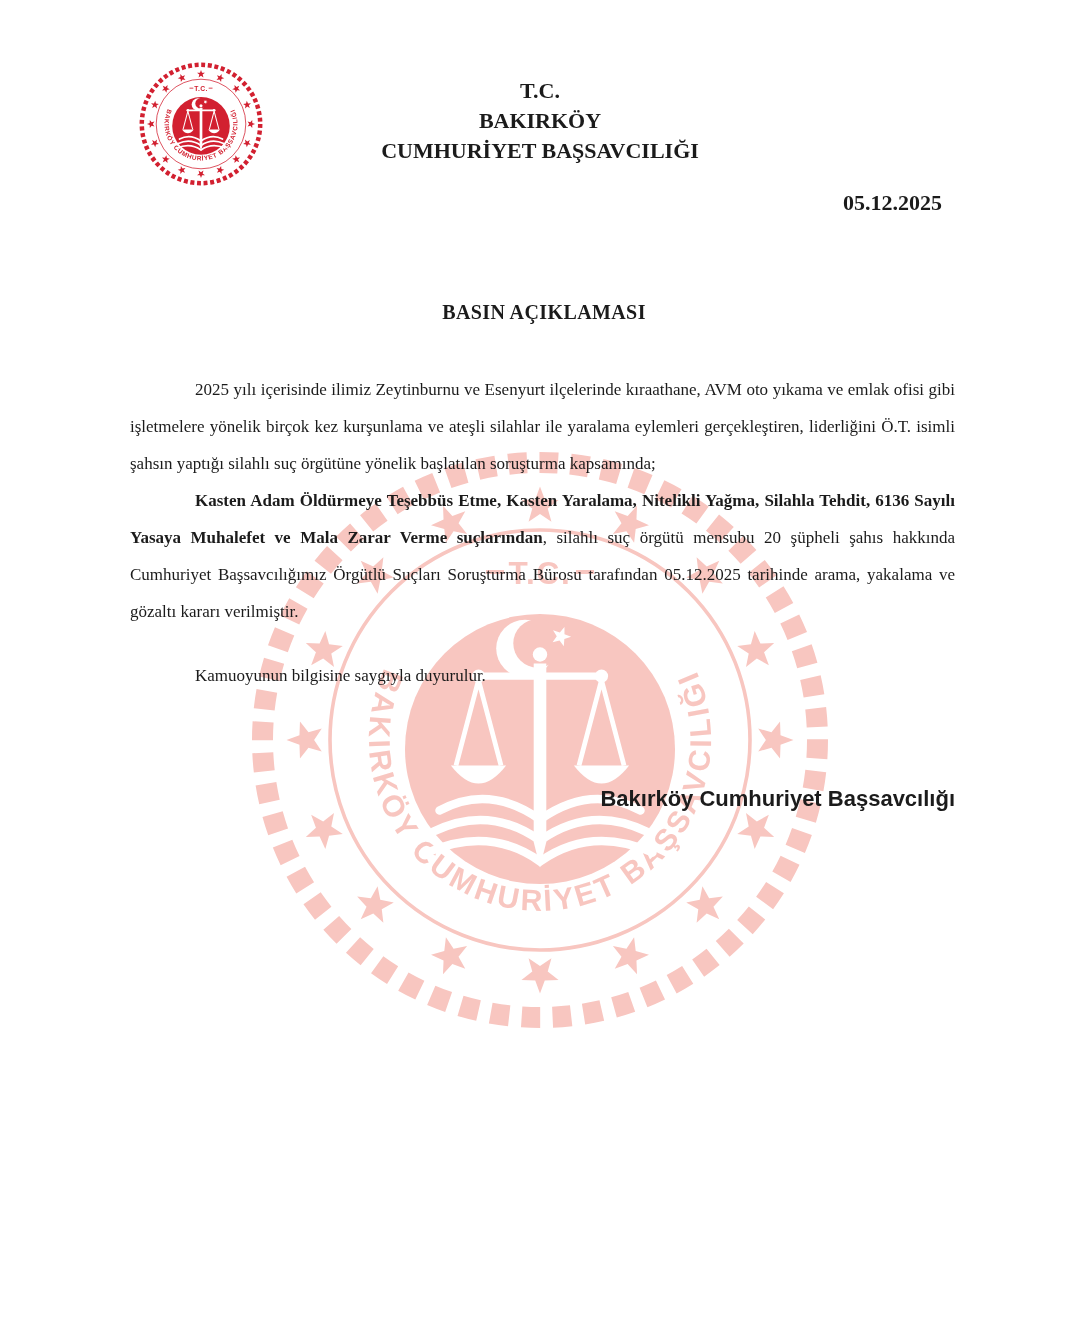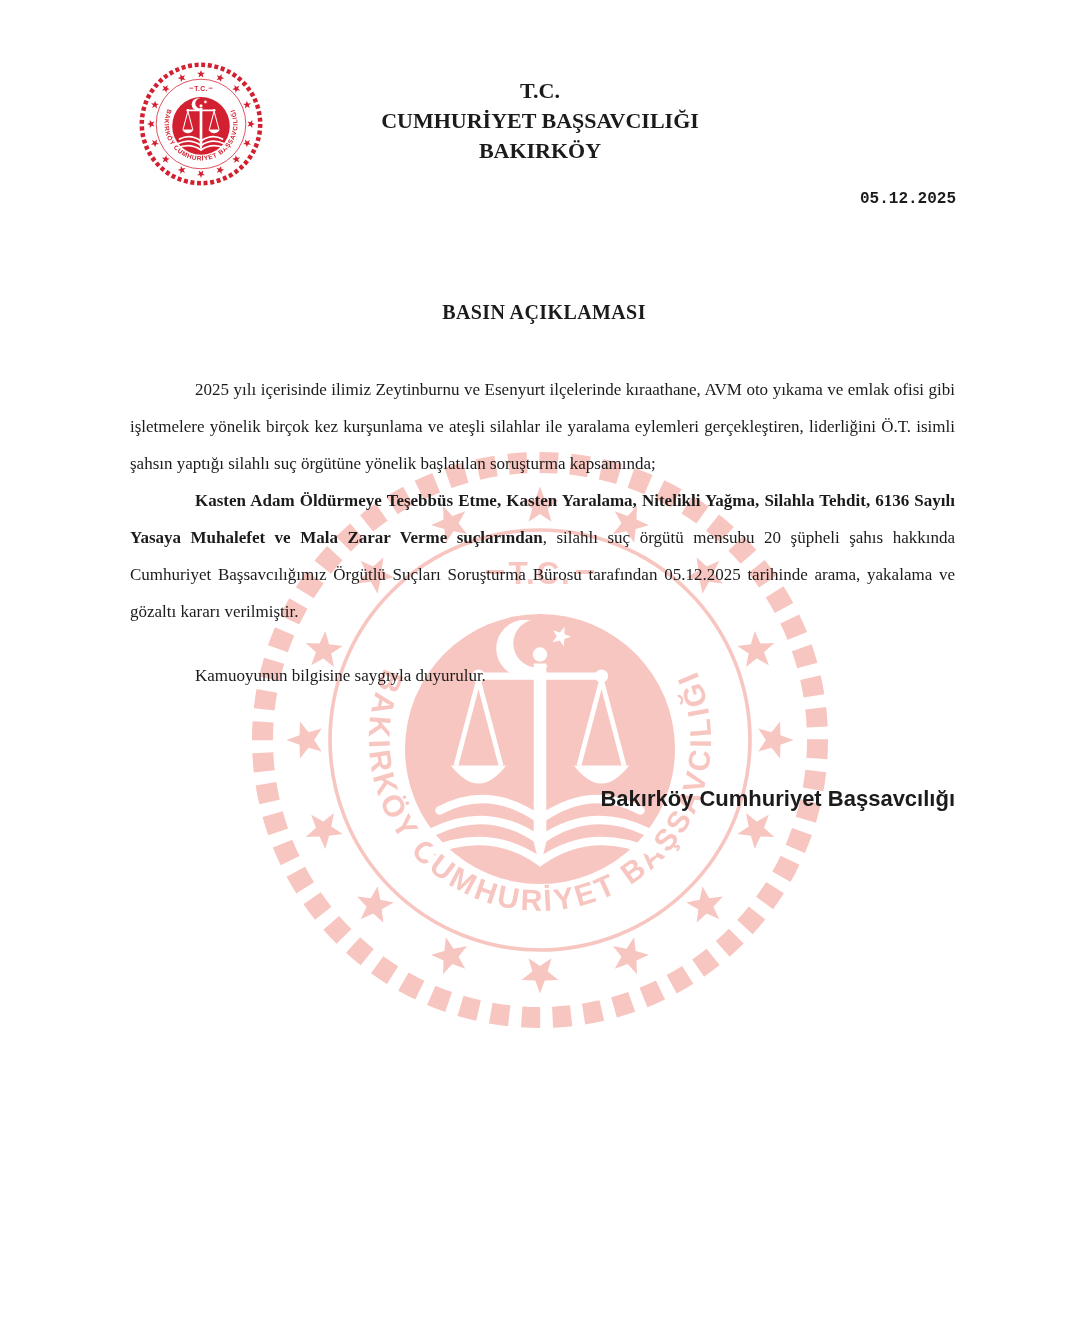--- a/index.html
+++ b/index.html
@@ -32,22 +32,22 @@
     font-size:10.5px;font-weight:bold;letter-spacing:.6px;
     fill:currentColor;
   }
   
   .letterhead{
     position:absolute;top:76px;left:0;width:100%;
     text-align:center;font-weight:bold;font-size:22px;line-height:30px;
     z-index:1;
   }
   .date{
-    position:absolute;top:190px;right:124px;
-    font-weight:bold;font-size:16px;z-index:1;font-family:Liberation Mono, monospace;
+    position:absolute;top:190px;right:138px;
+    font-weight:bold;font-size:22px;z-index:1;
   }
   .doc-title{
     position:absolute;top:297px;left:0;width:100%;margin:4px;
     text-align:center;font-weight:bold;font-size:20px;letter-spacing:.4px;
     z-index:1;
   }
   
   .body-text{
     position:absolute;left:130px;top:371px;width:825px;
     font-size:17px;line-height:37px;text-align:justify;
@@ -172,22 +172,22 @@
       <g stroke="#ffffff" stroke-width="2.8" fill="none" stroke-linecap="round">
         <path d="M66.5 123.5 Q83 114.5 100 126.5 Q117 114.5 133.5 123.5"></path>
         <path d="M64.5 130.5 Q83 121.5 100 133.5 Q117 121.5 135.5 130.5"></path>
         <path d="M62.5 137.5 Q83 128.5 100 140.5 Q117 128.5 137.5 137.5"></path>
       </g>
     </g>
   </svg>
 
   <div class="letterhead">
     <div>T.C.</div>
+    <div>BAKIRKÖY</div>
     <div>CUMHURİYET BAŞSAVCILIĞI</div>
-    <div>BAKIRKÖY</div>
   </div>
 
   <div class="date">05.12.2025</div>
 
   <h1 class="doc-title">BASIN AÇIKLAMASI</h1>
 
   <div class="body-text">
     <p>2025 yılı içerisinde ilimiz Zeytinburnu ve Esenyurt ilçelerinde kıraathane, AVM oto yıkama ve emlak ofisi gibi işletmelere yönelik birçok kez kurşunlama ve ateşli silahlar ile yaralama eylemleri gerçekleştiren, liderliğini Ö.T. isimli şahsın yaptığı silahlı suç örgütüne yönelik başlatılan soruşturma kapsamında;</p>
     <p><span class="em-bi">Kasten Adam Öldürmeye Teşebbüs Etme, Kasten Yaralama, Nitelikli Yağma, Silahla Tehdit, 6136 Sayılı Yasaya Muhalefet ve Mala Zarar Verme suçlarından</span><span>, silahlı suç örgütü mensubu 20 şüpheli şahıs hakkında Cumhuriyet Başsavcılığımız Örgütlü Suçları Soruşturma Bürosu tarafından 05.12.2025 tarihinde arama, yakalama ve gözaltı kararı verilmiştir.</span></p>
     <p class="closing">Kamuoyunun bilgisine saygıyla duyurulur.</p>

